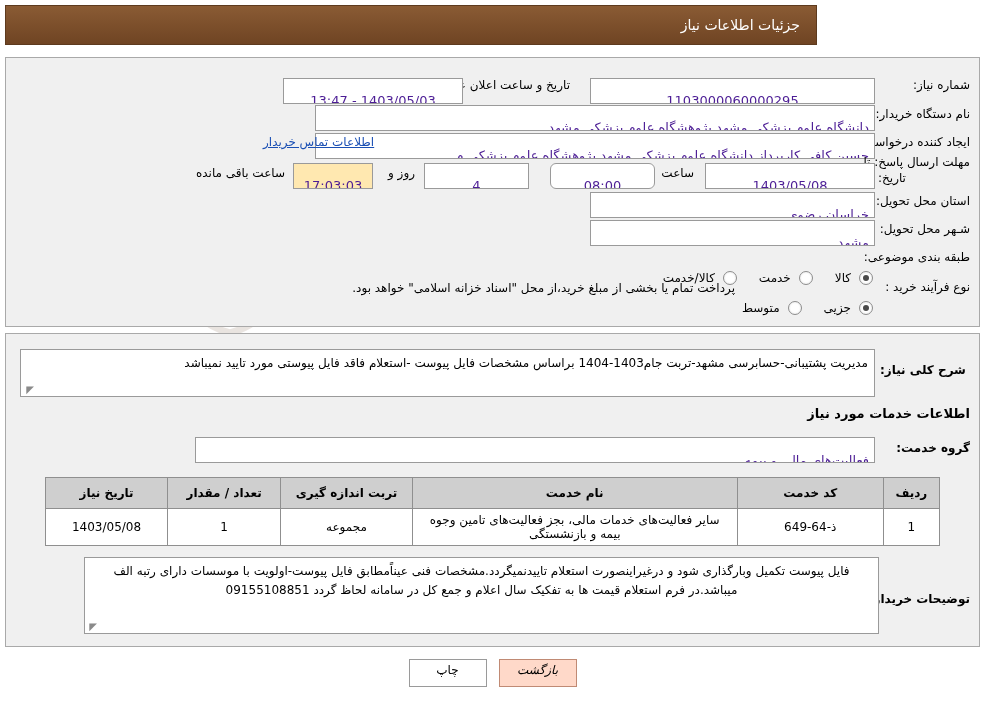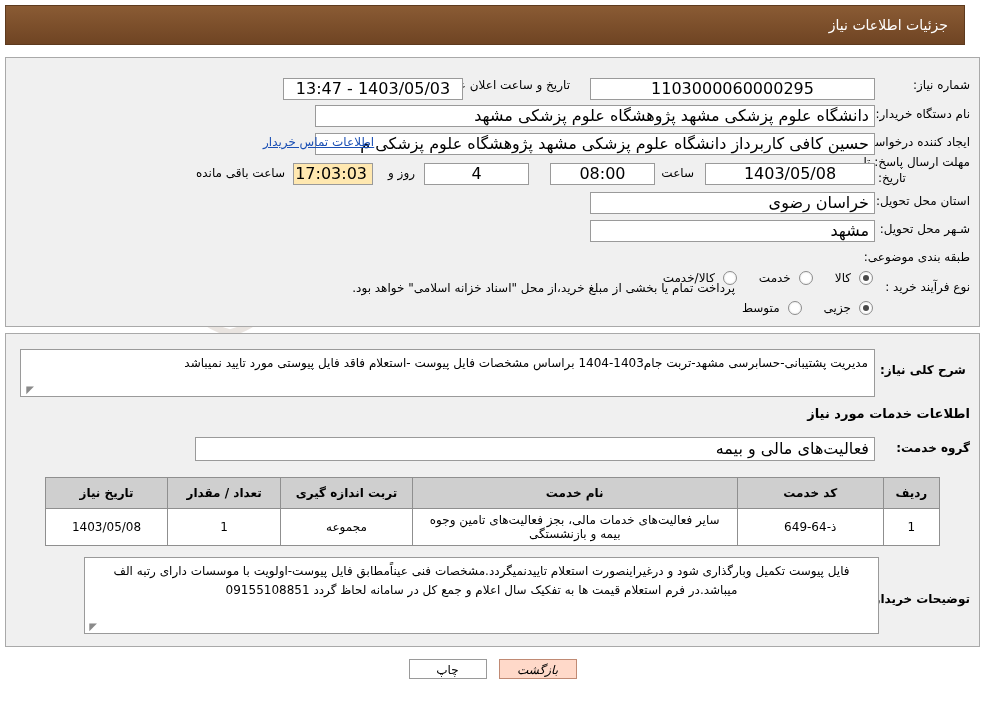--- a/index.html
+++ b/index.html
@@ -50,21 +50,21 @@
     opacity: 0.30;
     z-index: 0;
     pointer-events: none;
   }
 
   
   .header-bar {
     position: absolute;
     top: 5px;
     left: 5px;
-    width: 960px;
+    width: 812px;
     height: 40px;
     background: #7b4f2c;
     background: linear-gradient(#8a5b34, #6f4423);
     color: #ffffff;
     border: 1px solid #5d3a1e;
     box-sizing: border-box;
     display: flex;
     align-items: center;
     justify-content: flex-start;
     padding-right: 16px;
@@ -111,23 +111,23 @@
   }
   .lbl-b {
     font-weight: bold;
   }
   .fld {
     box-sizing: border-box;
     border: 1px solid #9a9a9a;
     background: #ffffff;
     height: 22px;
     line-height: 20px;
-    font-size: 16px;
-    padding: 0 5px;
-    color: #000000;
+    font-size: 13px;
+    padding: 12px 5px;
+    color: #4c1d95;
     text-align: center;
     overflow: hidden;
     white-space: nowrap;
   }
   .fld.right {
     text-align: right;
   }
   .link {
     color: #1a4fb4;
     text-decoration: underline;
@@ -234,21 +234,21 @@
     top: 659px;
     left: 0;
     width: 985px;
     display: flex;
     justify-content: center;
     gap: 12px;
   }
   .btn {
     box-sizing: border-box;
     min-width: 78px;
-    height: 20px;
+    height: 28px;
     line-height: 20px;
     text-align: center;
     font-size: 12px;
     border: 1px solid #9a9a9a;
     background: #f4f4f4;
     cursor: pointer;
     color: #000;
   }
   .btn.back {
     background: #ffd9c9;
@@ -298,21 +298,21 @@
   </div>
   <div class="fld right" style="position:absolute; top:133px; right:110px; width:560px;">حسین کافی کاربرداز دانشگاه علوم پزشکی مشهد   پژوهشگاه علوم پزشکی م</div>
   <div style="position:absolute; top:135px; left:263px;" class="link">اطلاعات تماس خریدار</div>
 
   <div style="position:absolute; top:154px; right:15px; width:92px; text-align:left; line-height:16px;">
     <span class="lbl">مهلت ارسال پاسخ: تا</span><br>
     <span class="lbl">تاریخ:</span>
   </div>
   <div class="fld" style="position:absolute; top:163px; right:110px; width:170px;">1403/05/08</div>
   <span class="lbl" style="position:absolute; top:166px; right:291px;">ساعت</span>
-  <div class="fld" style="position:absolute; top:163px; right:330px; width:105px;">08:00</div>
+  <div class="fld" style="position:absolute; top:163px; right:330px; width:105px;border-radius:6px;">08:00</div>
   <div class="fld" style="position:absolute; top:163px; right:456px; width:105px;">4</div>
   <span class="lbl" style="position:absolute; top:166px; right:570px;">روز و</span>
   <div class="fld" style="position:absolute; top:163px; right:612px; width:80px; background:#ffe8b0;">17:03:03</div>
   <span class="lbl" style="position:absolute; top:166px; right:700px;">ساعت باقی مانده</span>
 
   <div class="row" style="top:194px; right:15px;">
     <span class="lbl">استان محل تحویل:</span>
   </div>
   <div class="fld right" style="position:absolute; top:192px; right:110px; width:285px;">خراسان رضوی</div>
 

